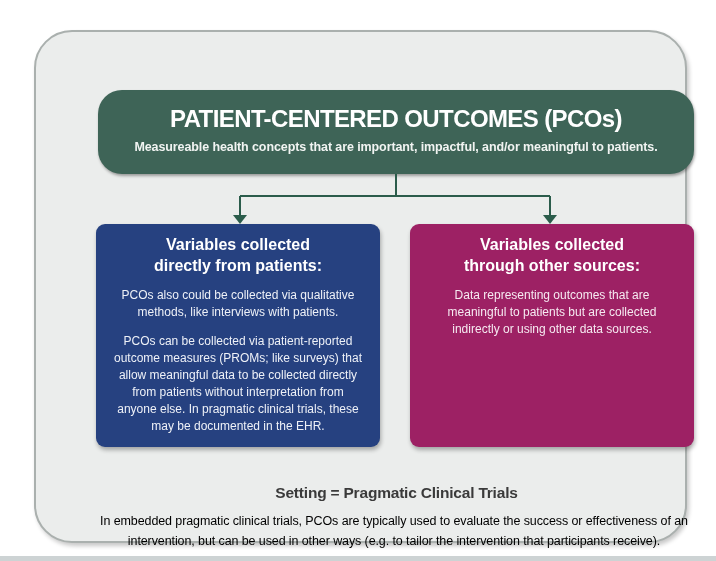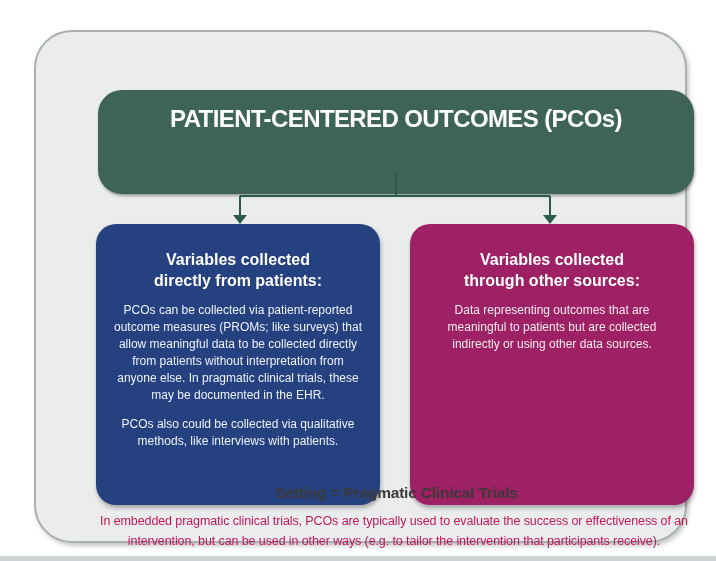--- a/index.html
+++ b/index.html
@@ -25,21 +25,21 @@
     background: #ebedec;
     border: 2px solid #aab0ae;
     border-radius: 38px;
     box-shadow: 2px 3px 4px rgba(0,0,0,0.22);
   }
   .header-box {
     position: absolute;
     left: 62px;
     top: 58px;
     width: 596px;
-    height: 104px;
+    height: 84px;
     box-sizing: border-box;
     background: #3e6457;
     border-radius: 24px;
     box-shadow: 1px 2px 3px rgba(0,0,0,0.35);
     color: #ffffff;
     text-align: center;
   }
   .header-title {
     margin-top: 15px;
     font-size: 24px;
@@ -58,24 +58,24 @@
     position: absolute;
     left: 0;
     top: 140px;
     width: 716px;
     height: 55px;
   }
   .infobox {
     position: absolute;
     top: 192px;
     width: 284px;
-    height: 281px;
+    height: 223px;
     box-sizing: border-box;
-    padding: 25px 15px 0;
-    border-radius: 20px;
+    padding: 10px 15px 0;
+    border-radius: 9px;
     box-shadow: 1px 3px 4px rgba(0,0,0,0.30);
     color: #ffffff;
     text-align: center;
   }
   .infobox.left  { left: 60px;  background: #264180; }
   .infobox.right { left: 374px; background: #9d2164; }
   .box-title {
     font-size: 16px;
     font-weight: 700;
     line-height: 1.32;
@@ -102,53 +102,54 @@
   }
   .footer-para {
     position: absolute;
     left: 58px;
     top: 479px;
     width: 600px;
     text-align: center;
     font-size: 12.5px;
     line-height: 1.62;
     letter-spacing: -0.1px;
-    color: #be185d;
+    color: #000000;
   }
   .bottom-strip {
     position: absolute;
     left: 0;
     bottom: 0;
     width: 716px;
     height: 5px;
     background: #cdd3d4;
   }
 </style>
 </head>
 <body>
 
 <div class="stage">
 
   <div class="container">
 
     <div class="header-box">
       <div class="header-title">PATIENT-CENTERED OUTCOMES (PCOs)</div>
+      <div class="header-subtitle">Measureable health concepts that are important, impactful, and/or meaningful to patients.</div>
     </div>
 
     <svg class="connector" viewBox="0 0 716 55" xmlns="http://www.w3.org/2000/svg">
       <path d="M360 2 V24 M204 24 H514 M204 24 V44 M514 24 V44" fill="none" stroke="#2b5c4b" stroke-width="2"></path>
       <polygon points="197,43 211,43 204,52" fill="#2b5c4b"></polygon>
       <polygon points="507,43 521,43 514,52" fill="#2b5c4b"></polygon>
     </svg>
 
     <div class="infobox left">
       <div class="box-title">Variables collected
 directly from patients:</div>
+      <p class="box-para">PCOs also could be collected via qualitative methods, like interviews with patients.</p>
       <p class="box-para">PCOs can be collected via patient-reported outcome measures (PROMs; like surveys) that allow meaningful data to be collected directly from patients without interpretation from anyone else. In pragmatic clinical trials, these may be documented in the EHR.</p>
-      <p class="box-para">PCOs also could be collected via qualitative methods, like interviews with patients.</p>
     </div>
 
     <div class="infobox right">
       <div class="box-title">Variables collected
 through other sources:</div>
       <p class="box-para">Data representing outcomes that are meaningful to patients but are collected indirectly or using other data sources.</p>
     </div>
 
     <div class="setting-heading">Setting = Pragmatic Clinical Trials</div>
 

